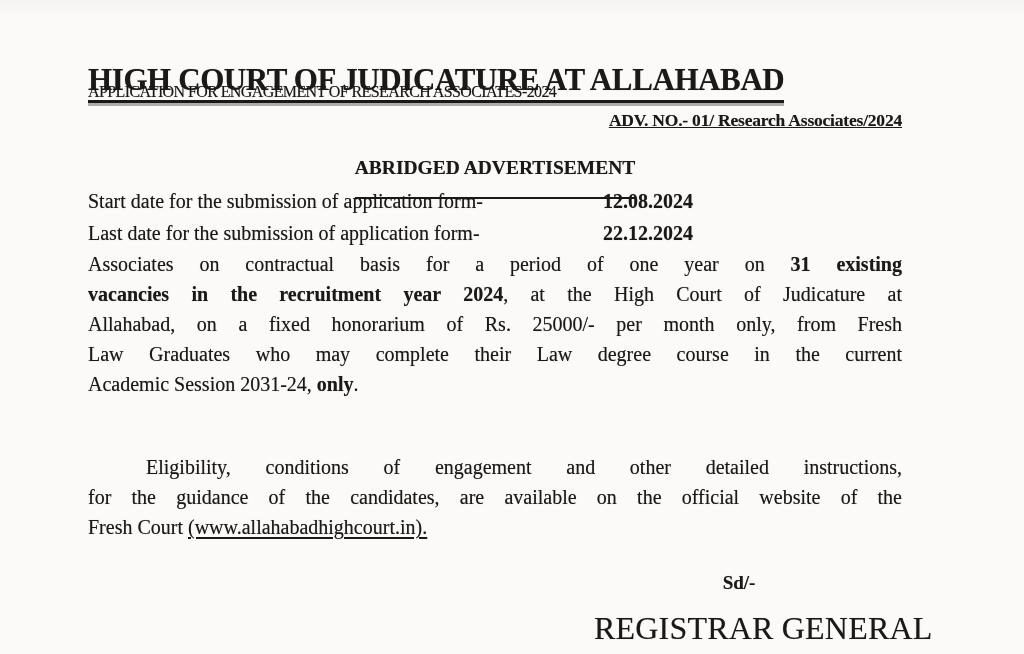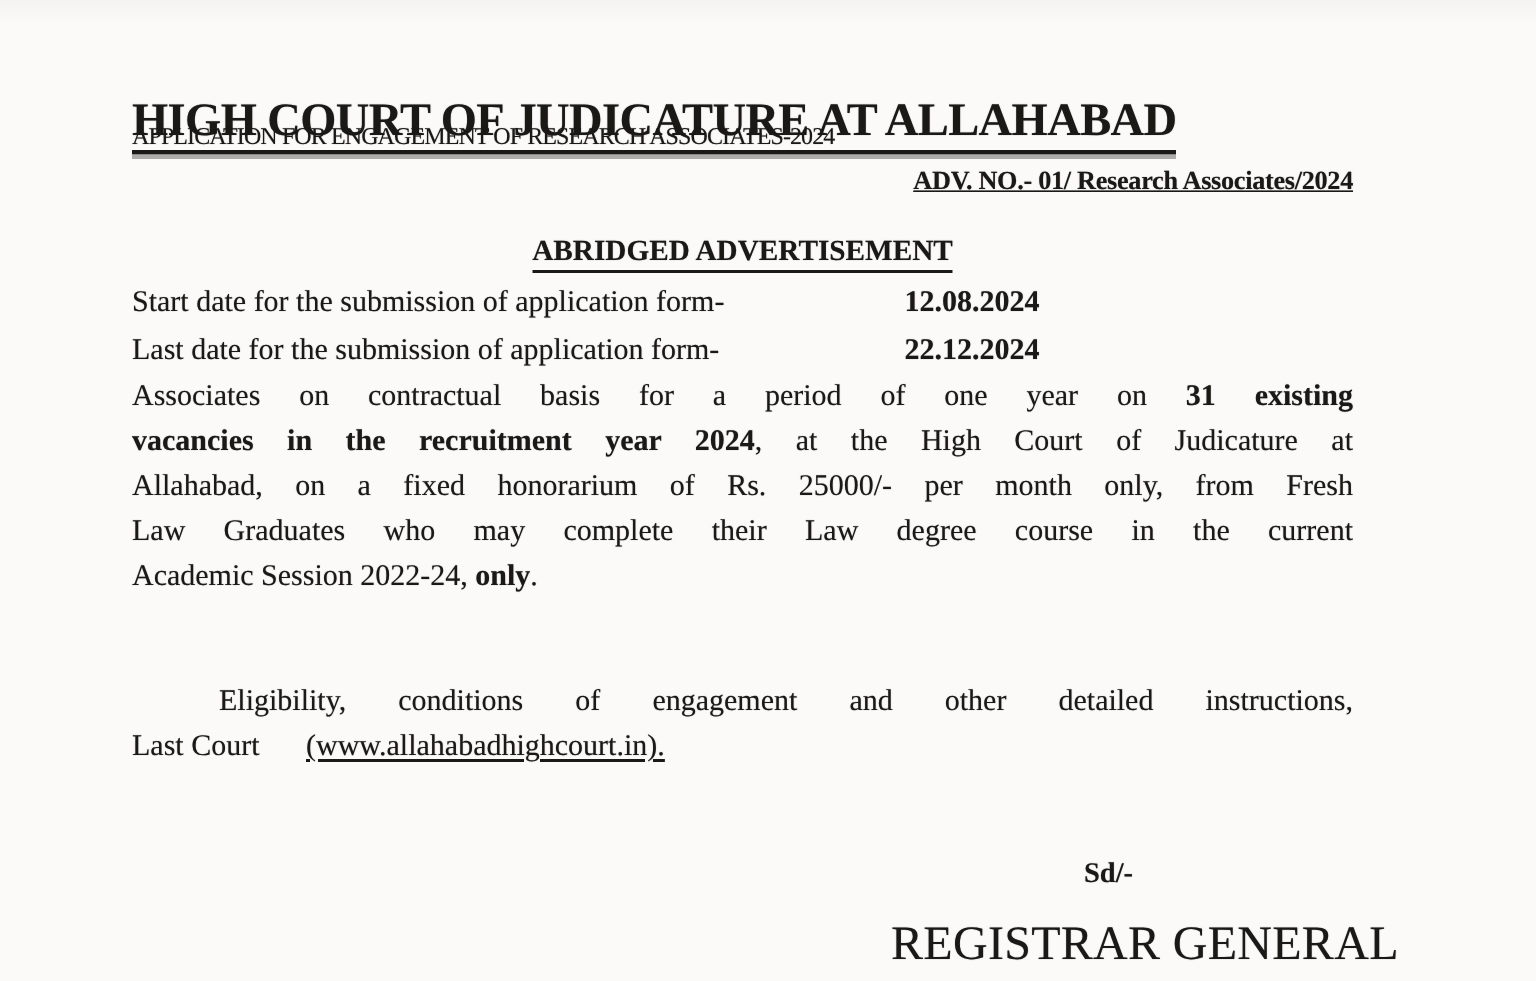--- a/index.html
+++ b/index.html
@@ -64,21 +64,21 @@
     position: absolute;
     top: 157px;
     left: 0;
     width: 100%;
     text-align: center;
     font-size: 19.5px;
     font-weight: bold;
   }
   .section-heading .u {
     display: inline-block;
-    padding-bottom: 1px;
+    padding-bottom: 18px;
     border-bottom: 2px solid var(--ink, #1b1916);
   }
   .dates {
     position: absolute;
     top: 190px;
     left: 0;
     width: 100%;
   }
   .date-row {
     display: grid;
@@ -101,21 +101,20 @@
     text-align: left;
     text-align-last: left;
   }
   .tab { display: inline-block; width: 58px; }
   .b { font-weight: bold; }
   .link {
     text-decoration: underline;
     text-decoration-thickness: 2px;
     text-underline-offset: 3px;
     color: inherit;
-    margin-left: 26px;
   }
   .signature {
     position: absolute;
     top: 571px;
     left: 506px;
     width: 290px;
     text-align: center;
   }
   .sig-sd {
     font-size: 19px;
@@ -153,26 +152,27 @@
         <span class="date-label">Last date for the submission of application form-</span>
         <span class="date-value">22.12.2024</span>
       </div>
     </div>
 
     <div class="para para-1">
       <div class="jline"><span>Associates on contractual basis for a period of one year on </span><span class="b">31 existing</span></div>
       <div class="jline"><span class="b">vacancies in the recruitment year 2024</span><span>, at the High Court of Judicature at</span></div>
       <div class="jline"><span>Allahabad, on a fixed honorarium of Rs. 25000/- per month only, from Fresh</span></div>
       <div class="jline"><span>Law Graduates who may complete their Law degree course in the current</span></div>
-      <div class="jline last"><span>Academic Session 2022-24, </span><span class="b">only</span><span>.</span></div>
+      <div class="jline last"><span>Academic Session 2031-24, </span><span class="b">only</span><span>.</span></div>
     </div>
 
     <div class="para para-2">
       <div class="jline"><span class="tab"></span><span>Eligibility, conditions of engagement and other detailed instructions,</span></div>
-      <div class="jline last"><span>Last Court </span><span class="link">(www.allahabadhighcourt.in).</span></div>
+      <div class="jline"><span>for the guidance of the candidates, are available on the official website of the</span></div>
+      <div class="jline last"><span>Fresh Court </span><span class="link">(www.allahabadhighcourt.in).</span></div>
     </div>
 
     <div class="signature">
       <div class="sig-sd">Sd/-</div>
       <div class="sig-name">REGISTRAR GENERAL</div>
     </div>
 
   </div>
 </div>
 

